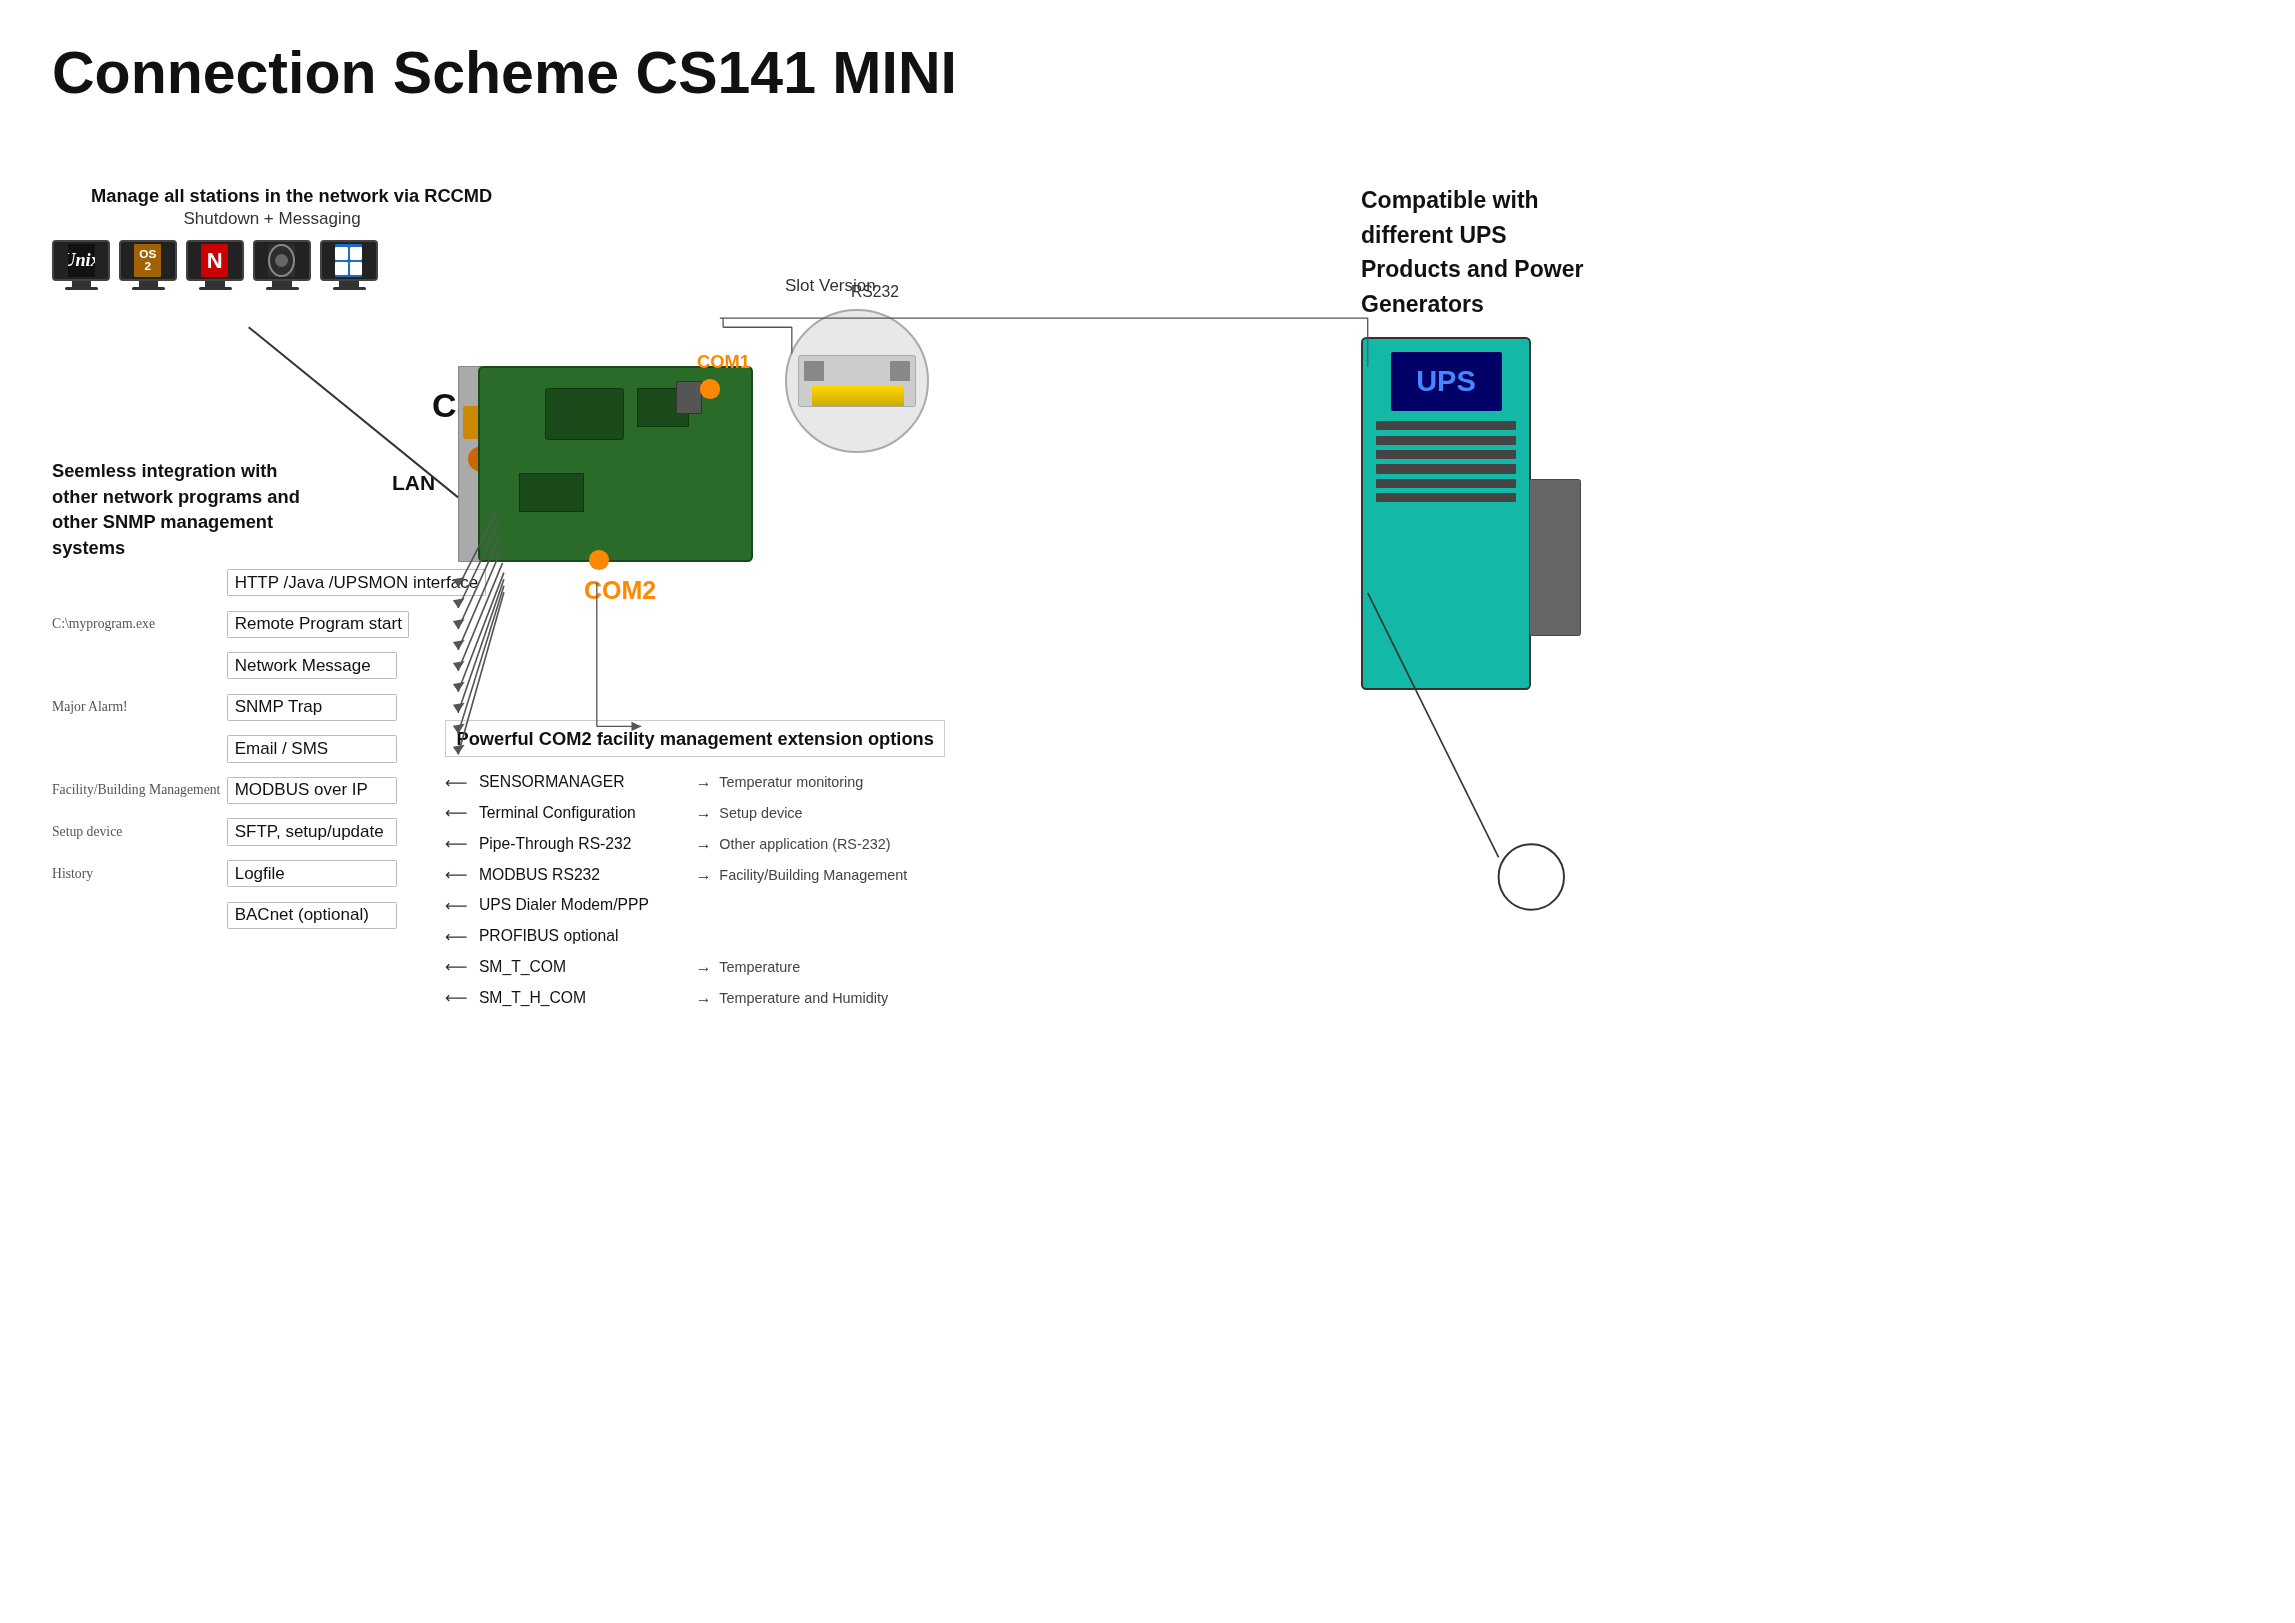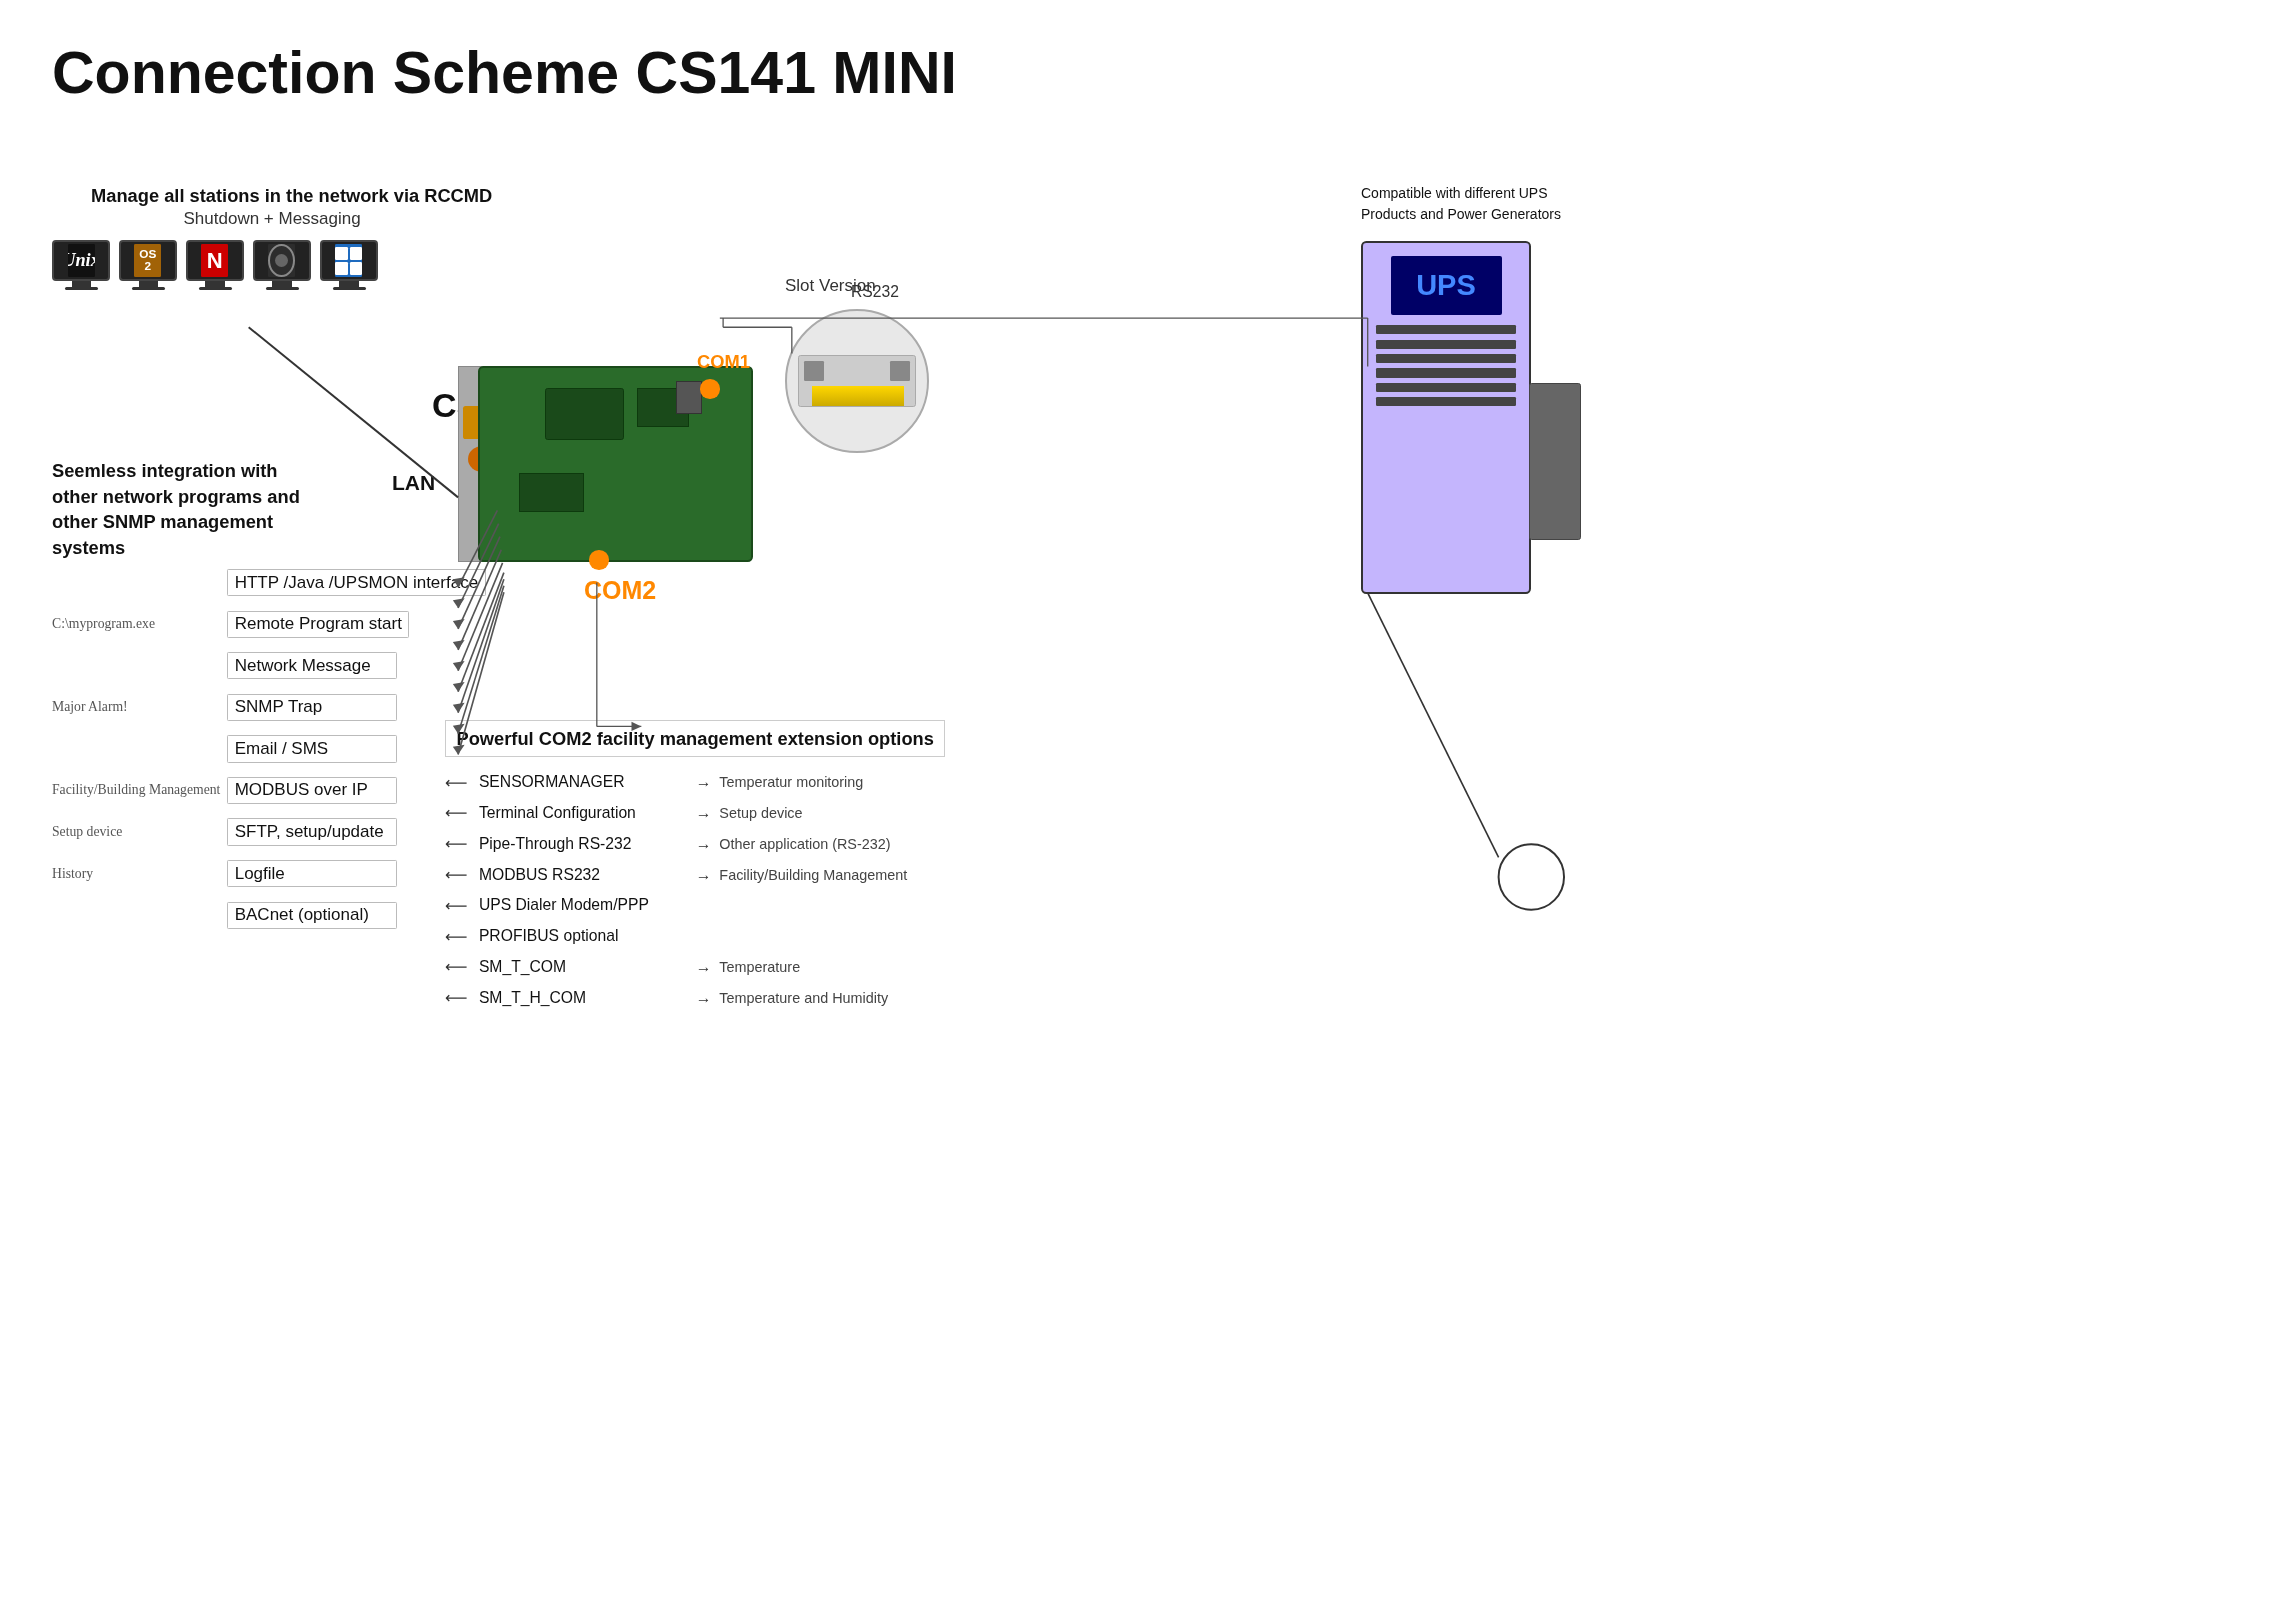--- a/index.html
+++ b/index.html
@@ -394,22 +394,22 @@
       <div class="slot-connector"></div>
       <div style="position:absolute; top:5.2px; left:5.2px; width:19.6px; height:19.6px; background:#888; border-radius:1.3px;"></div>
       <div style="position:absolute; top:5.2px; right:5.2px; width:19.6px; height:19.6px; background:#888; border-radius:1.3px;"></div>
     </div>
   </div>
 </div>
 
 <div style="position:absolute; top:283px; left:851px; font-size:15.7px; color:#333;">RS232</div>
 
 <div style="position:absolute; top:183px; left:1361px;">
-  <div style="font-size:14px; font-weight:normal; color:#111; line-height:1.5; max-width:236px;">Compatible with different UPS Products and Power Generators</div>
-  <div style="width:170px; height:353px; background:#c4b5fd; border-radius:5.2px; border:2px solid #333; margin-top:15.7px; position:relative;">
+  <div style="font-size:23px; font-weight:bold; color:#111; line-height:1.5; max-width:236px;">Compatible with different UPS Products and Power Generators</div>
+  <div style="width:170px; height:353px; background:#14b8a6; border-radius:5.2px; border:2px solid #333; margin-top:15.7px; position:relative;">
     <div style="width:111px; height:59px; background:#000066; margin:13px auto 0; border-radius:2px; display:flex; align-items:center; justify-content:center;">
       <span style="font-size:29px; font-weight:bold; color:#4488ff;">UPS</span>
     </div>
     <div style="margin-top:10.5px; padding:0 13px; display:flex; flex-direction:column; gap:5.2px;">
       <div style="height:9.2px; background:#444; border-radius:1.3px;"></div>
       <div style="height:9.2px; background:#444; border-radius:1.3px;"></div>
       <div style="height:9.2px; background:#444; border-radius:1.3px;"></div>
       <div style="height:9.2px; background:#444; border-radius:1.3px;"></div>
       <div style="height:9.2px; background:#444; border-radius:1.3px;"></div>
       <div style="height:9.2px; background:#444; border-radius:1.3px;"></div>

